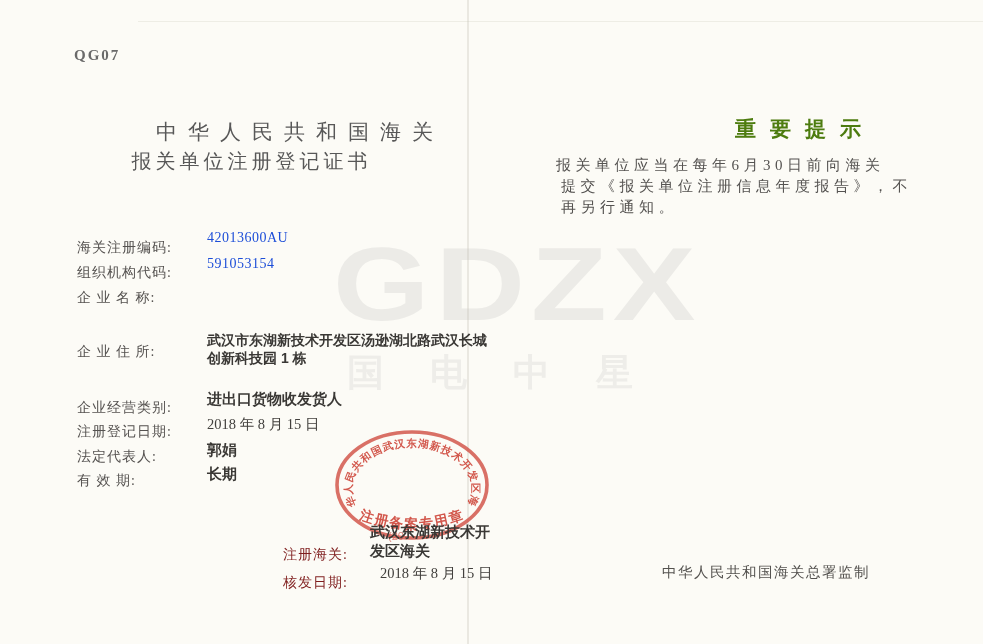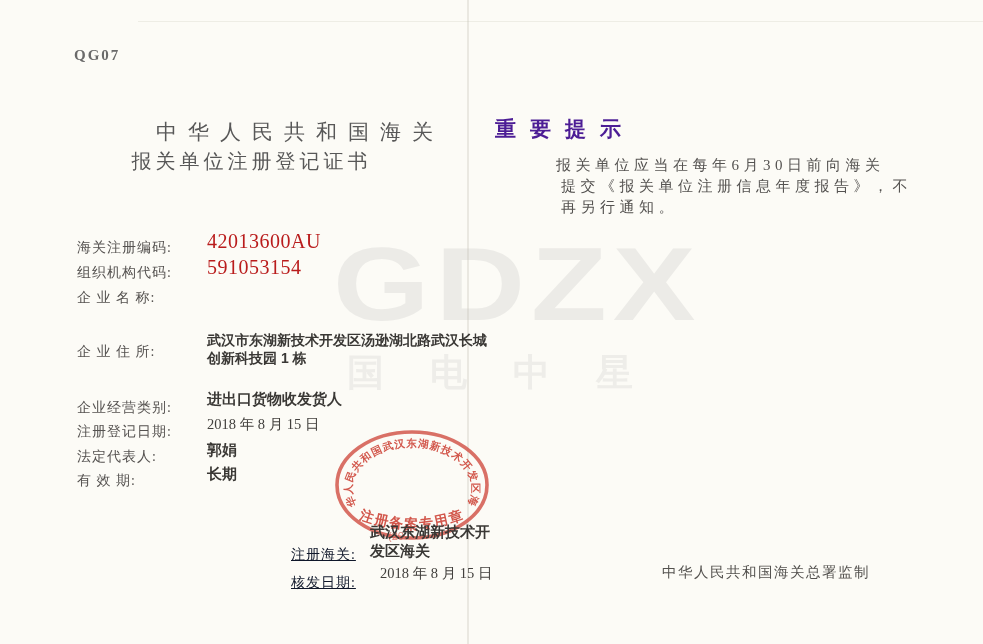--- a/index.html
+++ b/index.html
@@ -28,30 +28,30 @@
 
   .title1{position:absolute;left:59px;top:118px;width:385px;z-index:3;text-align:right;
     font-size:21px;font-weight:500;letter-spacing:11px;color:#585858;white-space:nowrap;}
   .title2{position:absolute;left:59px;top:148px;width:385px;z-index:3;text-align:center;
     font-size:20px;font-weight:400;letter-spacing:4px;color:#585858;white-space:nowrap;}
 
   .lbl{position:absolute;left:77px;z-index:3;font-size:14px;letter-spacing:1px;color:#555250;white-space:nowrap;text-align:right;}
   .val{position:absolute;left:207px;z-index:3;white-space:nowrap;}
   .val.cn{font-family:"Liberation Sans","DejaVu Sans",sans-serif;font-weight:700;font-size:15px;color:#3a3835;}
   .val.cn.addr{font-size:14px;}
-  .val.num{font-size:20px;color:#b91c1c;letter-spacing:0.5px;text-align:right;}
+  .val.num{font-size:14px;color:#1d4ed8;letter-spacing:0.5px;text-align:right;}
   .val.date{font-size:14.5px;color:#42403d;}
 
-  .reg-lbl{position:absolute;left:291px;z-index:4;font-size:14px;letter-spacing:1px;color:#0f172a;white-space:nowrap;text-decoration:underline;}
+  .reg-lbl{position:absolute;left:283px;z-index:4;font-size:14px;letter-spacing:1px;color:#7f1d1d;white-space:nowrap;}
   .reg-val-cn{position:absolute;left:370px;z-index:4;font-family:"Liberation Sans","DejaVu Sans",sans-serif;
     font-weight:700;font-size:15px;color:#3a3835;white-space:nowrap;}
   .reg-val-date{position:absolute;left:380px;z-index:4;font-size:14.5px;color:#42403d;white-space:nowrap;}
 
-  .notice-title{position:absolute;left:495px;top:115px;width:380px;z-index:3;text-align:left;
-    font-size:21px;font-weight:600;letter-spacing:14px;color:#4c1d95;white-space:nowrap;}
+  .notice-title{position:absolute;left:495px;top:115px;width:380px;z-index:3;text-align:right;
+    font-size:21px;font-weight:600;letter-spacing:14px;color:#4d7c0f;white-space:nowrap;}
   .notice-line{position:absolute;left:517px;z-index:3;font-size:15px;letter-spacing:4.5px;color:#555351;white-space:nowrap;margin-left:44px;}
   .notice-line.indent{margin-left:39px;}
 
   .footer-note{position:absolute;left:662px;top:563px;z-index:3;font-size:14.5px;letter-spacing:1.5px;color:#54524f;white-space:nowrap;}
 
   .seal{position:absolute;left:332px;top:427px;z-index:3;opacity:0.92;}
   .seal text{font-family:"Liberation Sans","DejaVu Sans",sans-serif;}
 </style>
 </head>
 <body>

